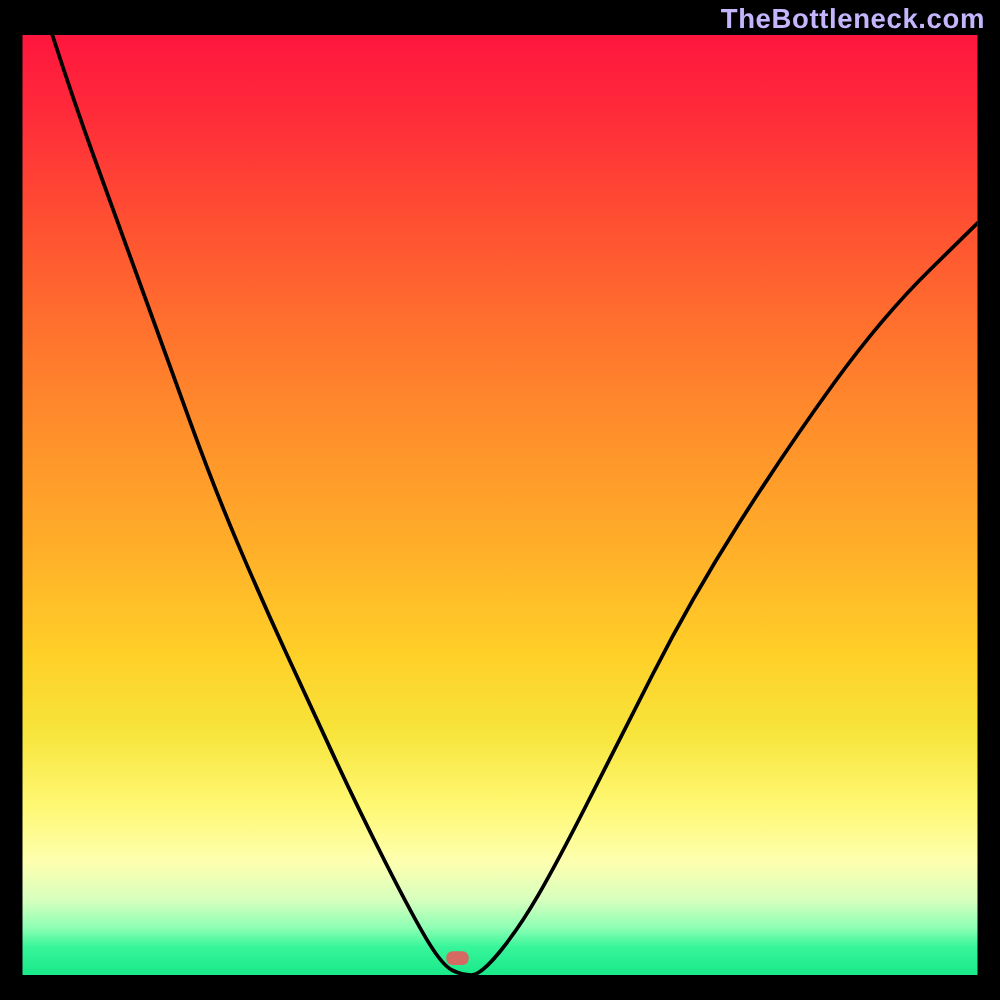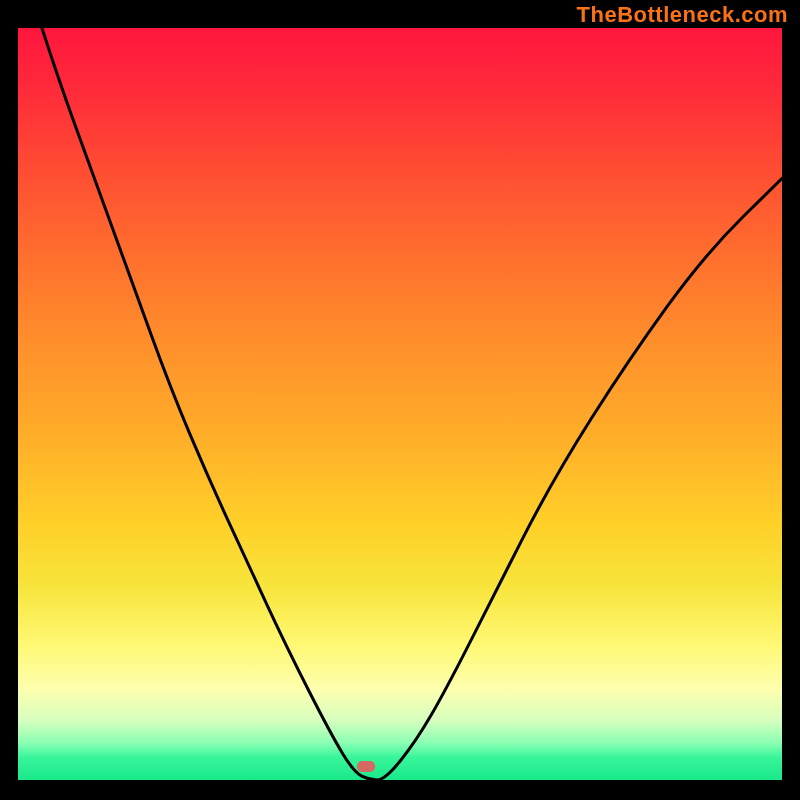--- a/index.html
+++ b/index.html
@@ -14,21 +14,21 @@
   .frame {
     position: relative;
     width: 800px;
     height: 800px;
     background: #000;
   }
   .watermark {
     position: absolute;
     top: 2px;
     right: 12px;
-    color: #f97316;
+    color: #c4b5fd;
     font-size: 22px;
     font-weight: 600;
     letter-spacing: 0.5px;
     z-index: 4;
     user-select: none;
   }
   .plot {
     position: absolute;
     left: 18px;
     top: 28px;

